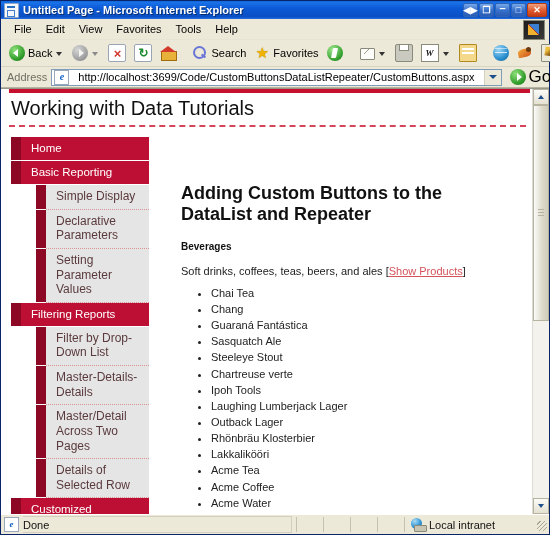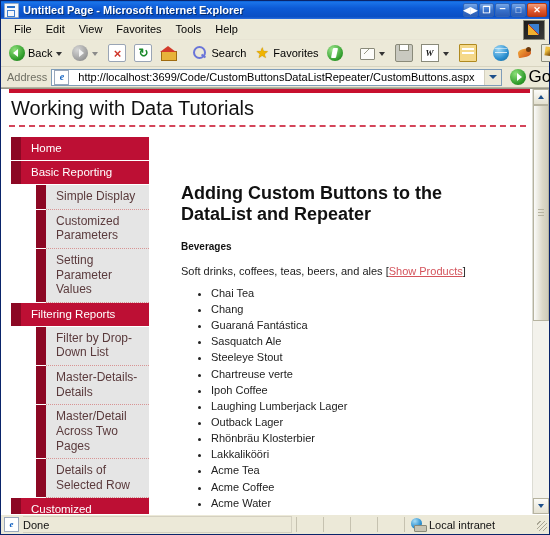--- a/index.html
+++ b/index.html
@@ -435,21 +435,21 @@
         <div class="sitetitle">Working with Data Tutorials</div>
         <div class="dashrule"></div>
 
         <div class="body-cols">
 
           <div class="sidebar">
             <div class="navlist">
               <div class="sec">Home</div>
               <div class="sec">Basic Reporting</div>
               <div class="sub">Simple Display</div>
-              <div class="sub">Customized Parameters</div>
+              <div class="sub">Declarative Parameters</div>
               <div class="sub">Setting Parameter Values</div>
               <div class="sec">Filtering Reports</div>
               <div class="sub">Filter by Drop-Down List</div>
               <div class="sub">Master-Details-Details</div>
               <div class="sub">Master/Detail Across Two Pages</div>
               <div class="sub">Details of Selected Row</div>
               <div class="sec">Customized Formatting</div>
               <div class="sub">Format Colors</div>
 
             </div>
@@ -462,21 +462,21 @@
             <p class="desc">
               <span>Soft drinks, coffees, teas, beers, and ales</span><span>&nbsp;</span><span>[</span><a href="#" class="showlink visited">Show Products</a><span>]</span>
             </p>
             <ul class="prods">
               <li>Chai Tea</li>
               <li>Chang</li>
               <li>Guaraná Fantástica</li>
               <li>Sasquatch Ale</li>
               <li>Steeleye Stout</li>
               <li>Chartreuse verte</li>
-              <li>Ipoh Coffee</li>
+              <li>Ipoh Tools</li>
               <li>Laughing Lumberjack Lager</li>
               <li>Outback Lager</li>
               <li>Rhönbräu Klosterbier</li>
               <li>Lakkalikööri</li>
               <li>Acme Tea</li>
               <li>Acme Coffee</li>
               <li>Acme Water</li>
               <li>Acme Soda</li>
             </ul>
 

